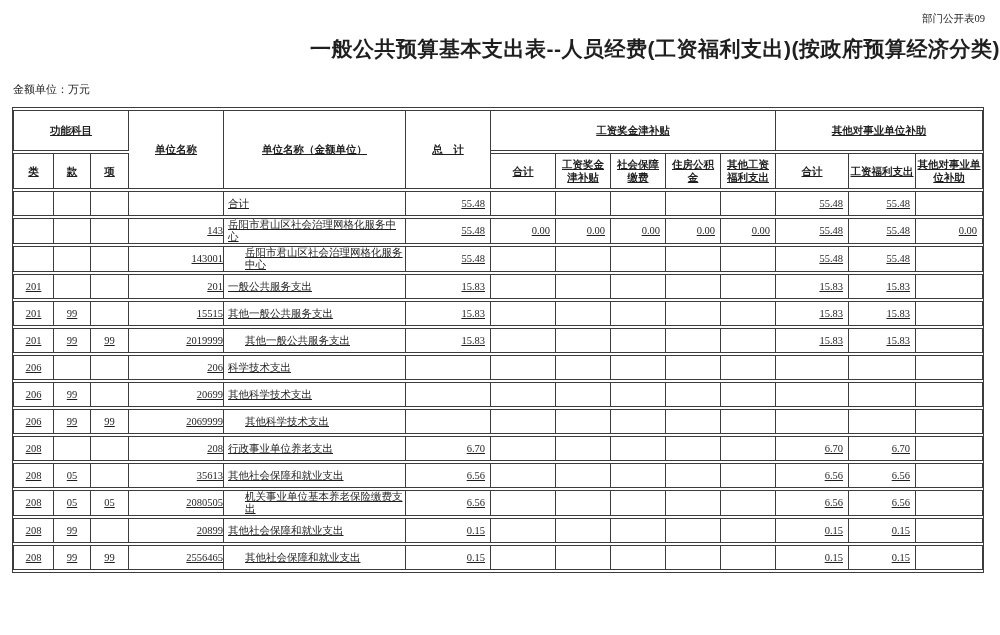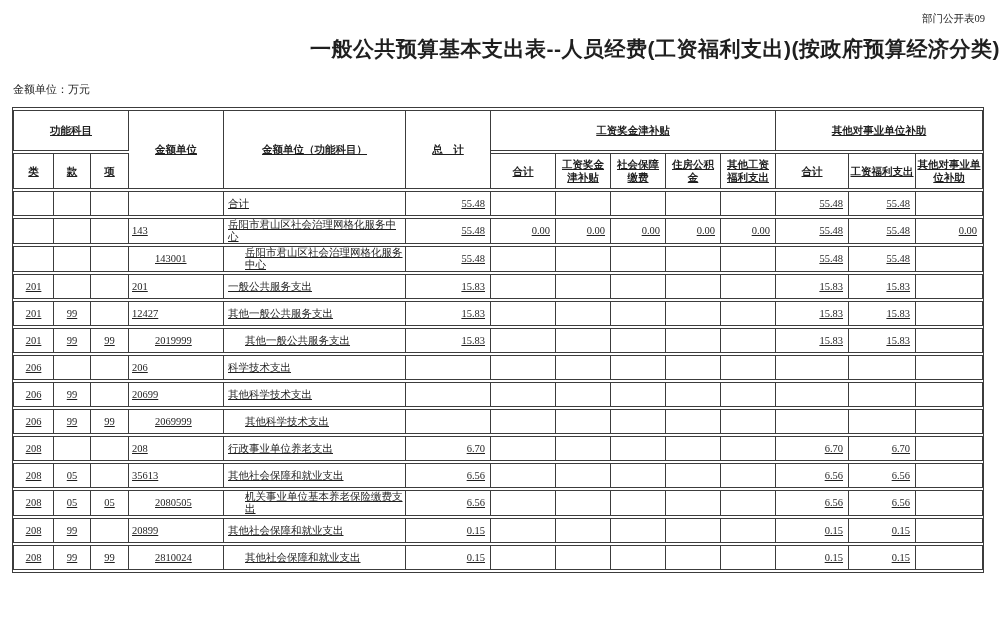--- a/index.html
+++ b/index.html
@@ -22,21 +22,21 @@
            background: #fff; }
   th:first-child, td:first-child { border-left: 1px solid #3c3c3c; }
 
   thead th { font-family: "Liberation Sans", sans-serif; font-weight: bold;
              font-size: 10.5px; text-align: center; line-height: 13px; padding: 1px; }
   thead tr.h1 th { height: 41px; }
   thead tr.h2 th { height: 36px; }
 
   tbody td { font-size: 10.5px; height: 25px; line-height: 12px; }
   .c-mid  { text-align: center; }
-  .c-code { text-align: left; padding-left: 3px; margin-top: 16px; }
+  .c-code { text-align: right; padding-left: 3px; margin-top: 16px; }
   .ind-code { padding-left: 26px; }
   .c-name { text-align: left; padding-left: 4px; }
   .ind-name { padding-left: 21px; }
   .c-num  { text-align: right; padding-right: 5px; }
 </style>
 </head>
 <body>
 
 <div class="corner">部门公开表09</div>
 
@@ -59,22 +59,22 @@
       <col style="width:55px">
     <col style="width:55px">
       <col style="width:55px">
     <col style="width:73px">
       <col style="width:67px">
       <col style="width:67px">
   </colgroup>
   <thead>
     <tr class="h1">
       <th colspan="3">功能科目</th>
-      <th rowspan="2">金额单位</th>
-      <th rowspan="2">金额单位（功能科目）</th>
+      <th rowspan="2">单位名称</th>
+      <th rowspan="2">单位名称（金额单位）</th>
       <th rowspan="2">总　计</th>
       <th colspan="5">工资奖金津补贴</th>
       <th colspan="3">其他对事业单位补助</th>
     </tr>
     <tr class="h2">
       <th>类</th>
       <th>款</th>
       <th>项</th>
       <th>合计</th>
       <th>工资奖金津补贴</th>
@@ -148,21 +148,21 @@
         <td class="c-num"></td>
         <td class="c-num"></td>
         <td class="c-num">15.83</td>
         <td class="c-num">15.83</td>
         <td class="c-num"></td>
       </tr>
       <tr>
         <td class="c-mid">201</td>
         <td class="c-mid">99</td>
         <td class="c-mid"></td>
-        <td class="c-code">12427</td>
+        <td class="c-code">15515</td>
         <td class="c-name">其他一般公共服务支出</td>
         <td class="c-num">15.83</td>
         <td class="c-num"></td>
         <td class="c-num"></td>
         <td class="c-num"></td>
         <td class="c-num"></td>
         <td class="c-num"></td>
         <td class="c-num">15.83</td>
         <td class="c-num">15.83</td>
         <td class="c-num"></td>
@@ -292,21 +292,21 @@
         <td class="c-num"></td>
         <td class="c-num"></td>
         <td class="c-num">0.15</td>
         <td class="c-num">0.15</td>
         <td class="c-num"></td>
       </tr>
       <tr>
         <td class="c-mid">208</td>
         <td class="c-mid">99</td>
         <td class="c-mid">99</td>
-        <td class="c-code ind-code">2810024</td>
+        <td class="c-code ind-code">2556465</td>
         <td class="c-name ind-name">其他社会保障和就业支出</td>
         <td class="c-num">0.15</td>
         <td class="c-num"></td>
         <td class="c-num"></td>
         <td class="c-num"></td>
         <td class="c-num"></td>
         <td class="c-num"></td>
         <td class="c-num">0.15</td>
         <td class="c-num">0.15</td>
         <td class="c-num"></td>

